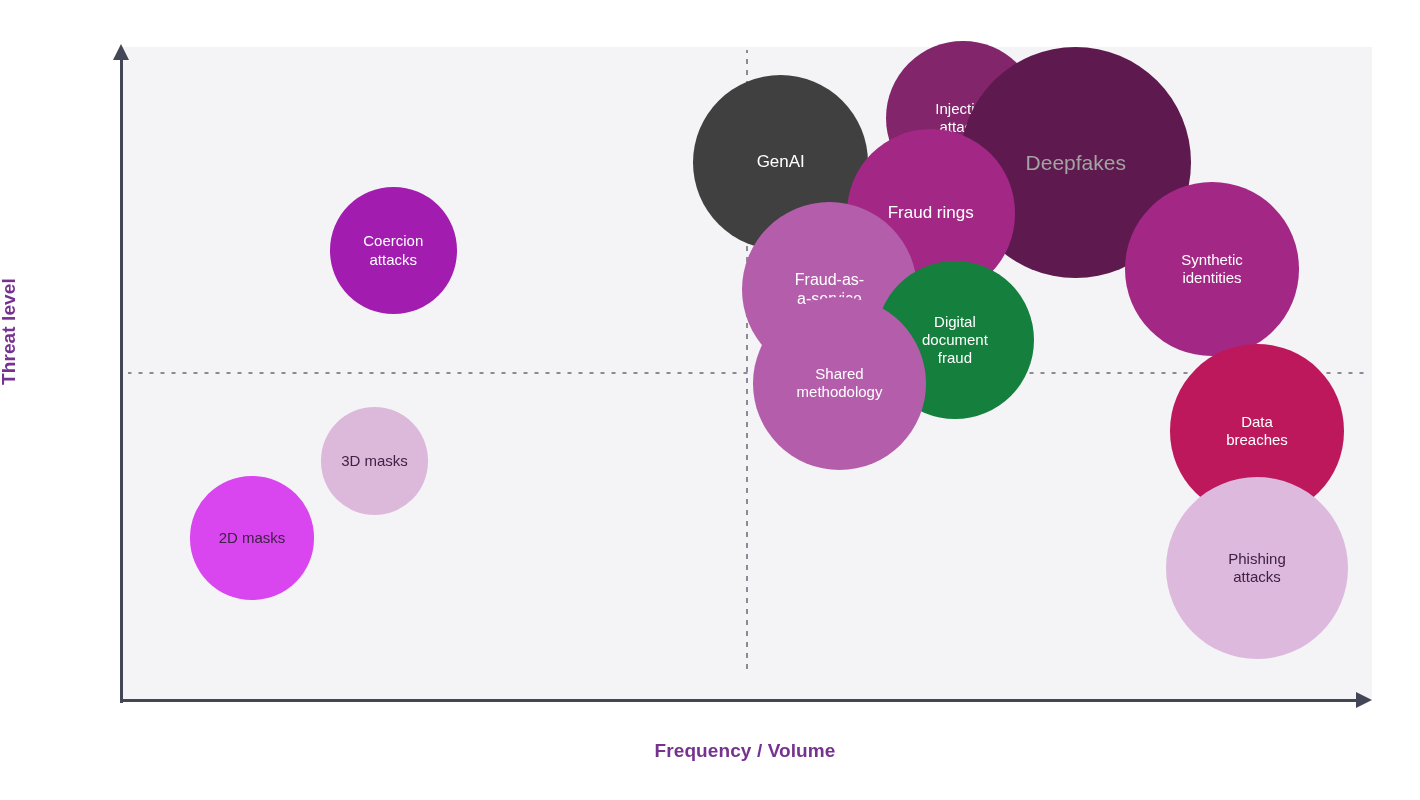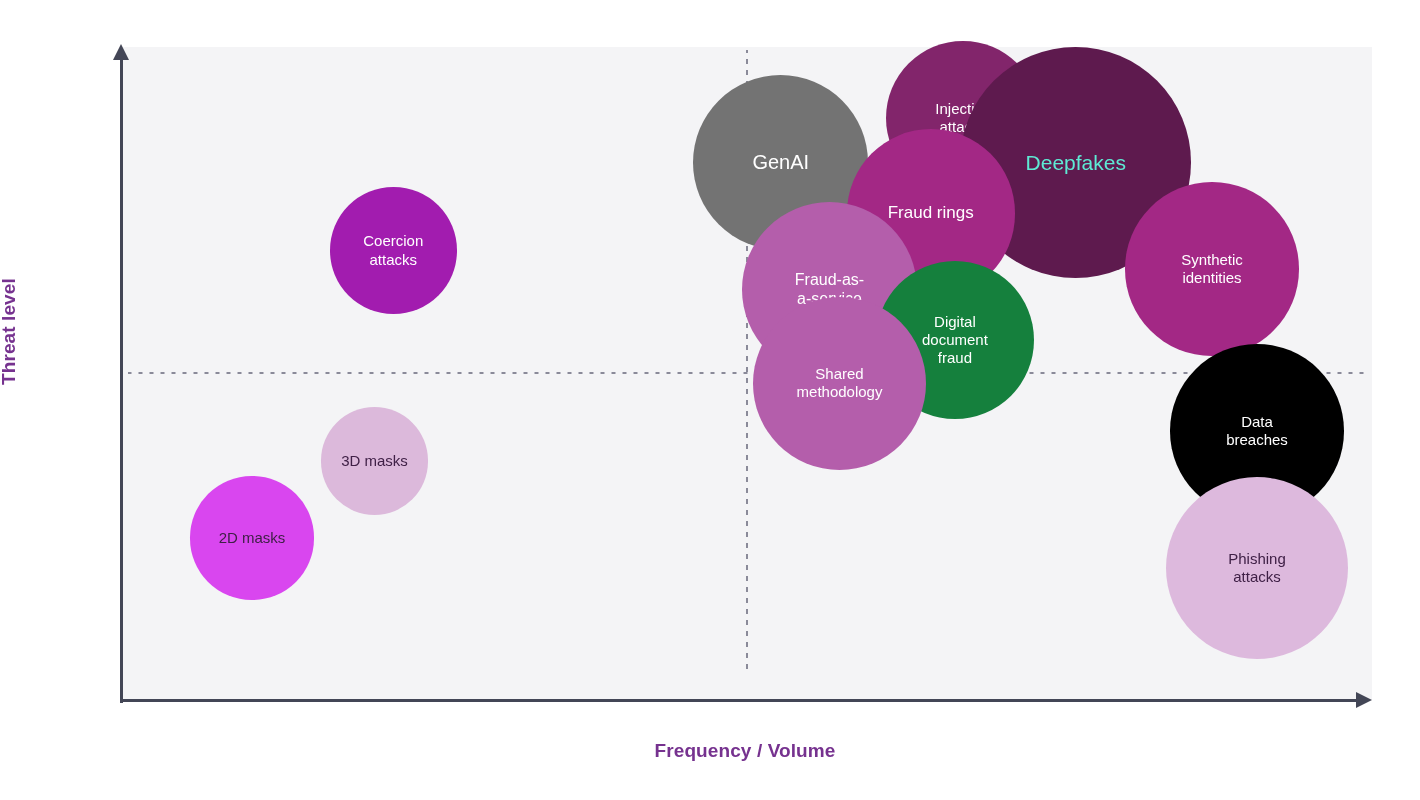--- a/index.html
+++ b/index.html
@@ -157,28 +157,28 @@
       <div class="bubble" style="width: 123.185px; height: 123.185px; left: 190.407px; top: 476.464px; background: #d946ef; color: rgb(63, 32, 70); font-size: 15px;">
         <span>2D masks</span>
       </div>
       <div class="bubble" style="width: 107.57px; height: 107.57px; left: 320.715px; top: 407.217px; background: rgb(220, 185, 219); color: rgb(63, 32, 70); font-size: 15px;">
         <span>3D masks</span>
       </div>
       <div class="bubble" style="width: 126.655px; height: 126.655px; left: 329.923px; top: 187.409px; background: #a21caf; color: rgb(255, 255, 255); font-size: 15px;">
         <span>Coercion
 attacks</span>
       </div>
-      <div class="bubble" style="width: 175.235px; height: 175.235px; left: 693.132px; top: 74.9635px; background: #737373; color: rgb(255, 255, 255); font-size: 20px;">
+      <div class="bubble" style="width: 175.235px; height: 175.235px; left: 693.132px; top: 74.9635px; background: #404040; color: rgb(255, 255, 255); font-size: 17px;">
         <span>GenAI</span>
       </div>
       <div class="bubble" style="width: 154.415px; height: 154.415px; left: 886.042px; top: 40.9695px; background: rgb(130, 37, 107); color: rgb(255, 255, 255); font-size: 15px;">
         <span>Injection
 attacks</span>
       </div>
-      <div class="bubble" style="width: 230.755px; height: 230.755px; left: 960.372px; top: 47.2035px; background: rgb(94, 26, 78); color: #5eead4; font-size: 21px; font-weight: 500;">
+      <div class="bubble" style="width: 230.755px; height: 230.755px; left: 960.372px; top: 47.2035px; background: rgb(94, 26, 78); color: #a3a3a3; font-size: 21px; font-weight: 500;">
         <span>Deepfakes</span>
       </div>
       <div class="bubble" style="width: 168.295px; height: 168.295px; left: 846.602px; top: 129.368px; background: rgb(163, 40, 133); color: rgb(255, 255, 255); font-size: 17px;">
         <span>Fraud rings</span>
       </div>
       <div class="bubble" style="width: 173.5px; height: 173.5px; left: 1125.25px; top: 182.27px; background: rgb(163, 40, 133); color: rgb(255, 255, 255); font-size: 15px;">
         <span>Synthetic
 identities</span>
       </div>
       <div class="bubble" style="width: 175.235px; height: 175.235px; left: 741.883px; top: 201.645px; background: rgb(180, 94, 171); color: rgb(255, 255, 255); font-size: 16px;">
@@ -187,21 +187,21 @@
       </div>
       <div class="bubble" style="width: 157.885px; height: 157.885px; left: 876px; top: 261.255px; background: #15803d; color: rgb(255, 255, 255); font-size: 15px;">
         <span>Digital
 document
 fraud</span>
       </div>
       <div class="bubble" style="width: 173.5px; height: 173.5px; left: 752.75px; top: 296.545px; background: rgb(180, 94, 171); color: rgb(255, 255, 255); font-size: 15px;">
         <span>Shared
 methodology</span>
       </div>
-      <div class="bubble" style="width: 173.5px; height: 173.5px; left: 1170.25px; top: 344.214px; background: #000000; color: rgb(255, 255, 255); font-size: 15px;">
+      <div class="bubble" style="width: 173.5px; height: 173.5px; left: 1170.25px; top: 344.214px; background: #be185d; color: rgb(255, 255, 255); font-size: 15px;">
         <span>Data
 breaches</span>
       </div>
       <div class="bubble" style="width: 182.175px; height: 182.175px; left: 1165.91px; top: 477.006px; background: rgb(221, 185, 221); color: rgb(63, 32, 70); font-size: 15px;">
         <span>Phishing
 attacks</span>
       </div>
     </div>
 
 </div>

